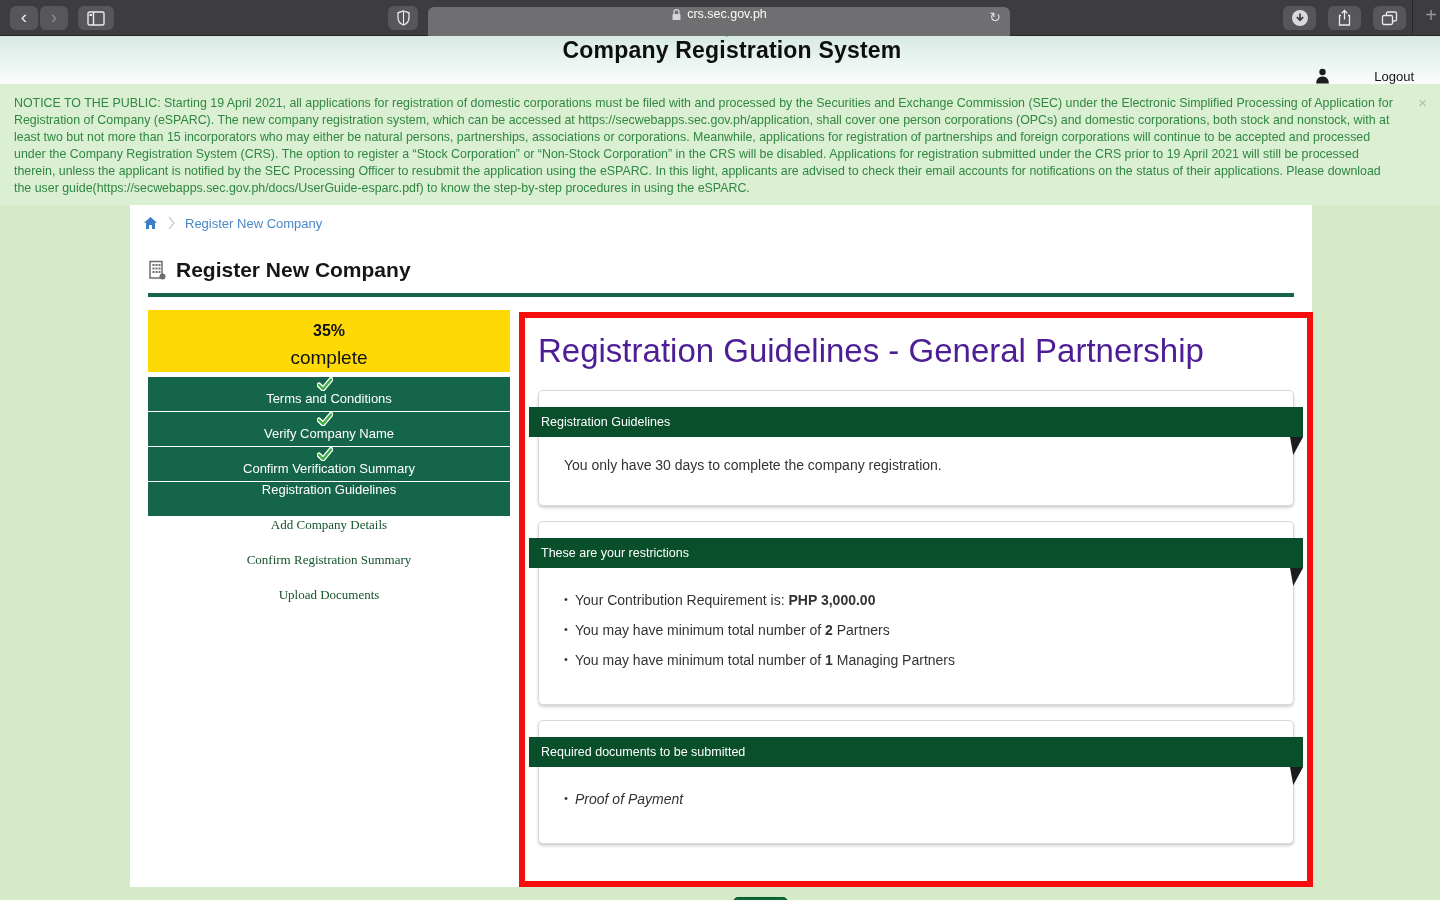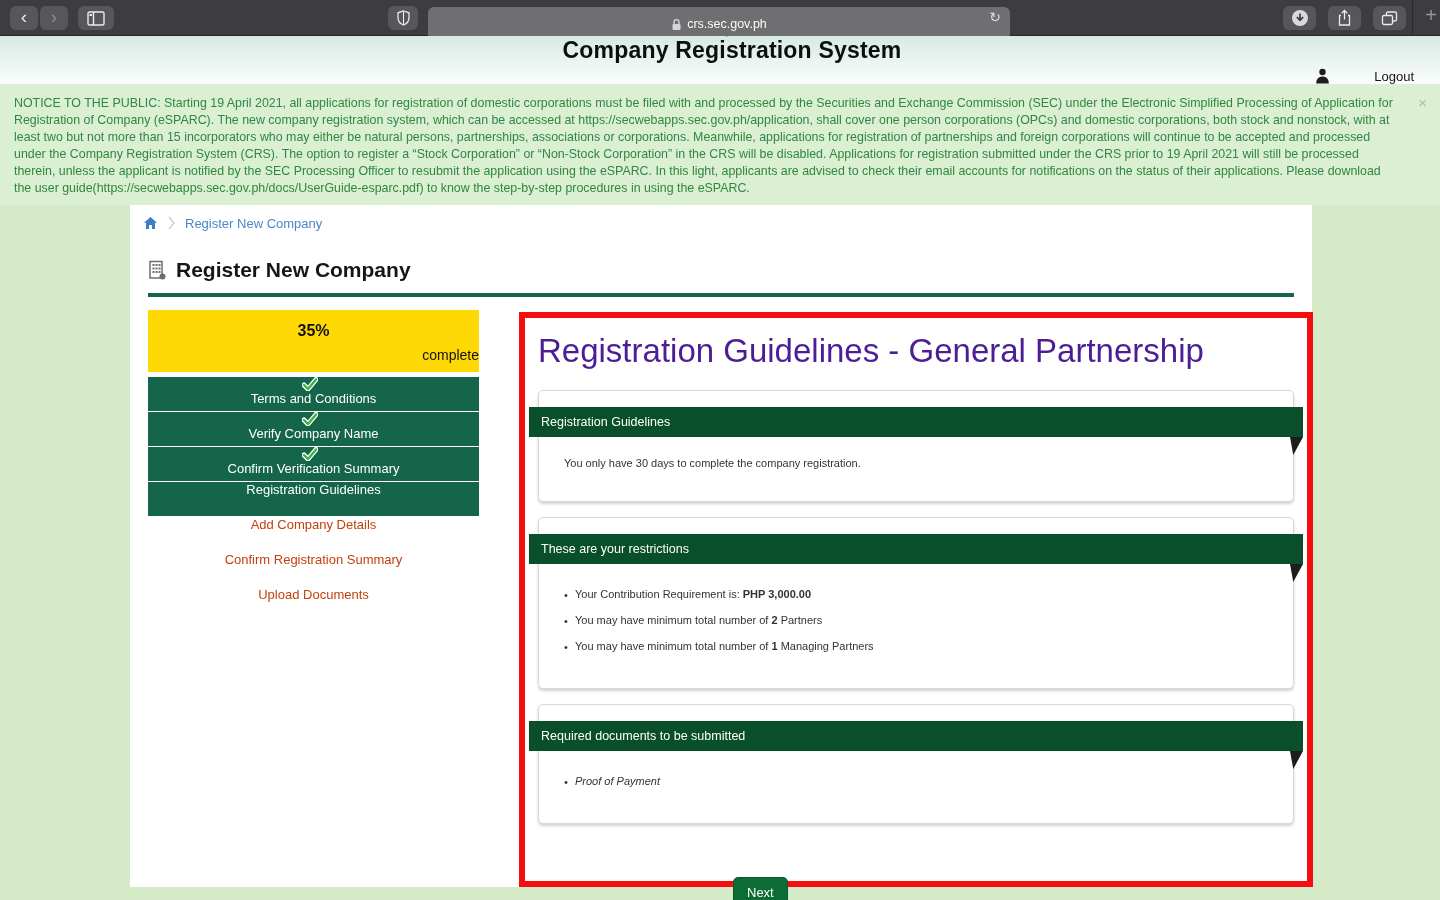--- a/index.html
+++ b/index.html
@@ -8,21 +8,21 @@
   .stage { position:relative; width:1440px; height:900px; }
 
   
   .chrome { position:absolute; left:0; top:0; width:1440px; height:36px; background:#3d3d3f; border-bottom:1px solid #262628; }
   .cbtn { position:absolute; top:6px; height:24px; background:#57575a; border:none; border-radius:6px; color:#ececee; display:flex; align-items:center; justify-content:center; font-size:16px; cursor:default; }
   .nav-back { left:10px; width:28px; }
   .nav-fwd  { left:40px; width:28px; color:#8b8b8f; }
   .nav-back span,.nav-fwd span { font-size:19px; line-height:20px; margin-top:-3px; }
   .sb-toggle { left:78px; width:36px; }
   .shield { left:388px; width:30px; }
-  .urlbar { position:absolute; left:428px; top:7px; width:582px; height:33px; background:#6f6f72; border-radius:6px; display:flex; align-items:center; justify-content:center; color:#fafafa; font-size:12.5px; }
+  .urlbar { position:absolute; left:428px; top:7px; width:582px; height:33px; background:#6f6f72; border-radius:6px; display:flex; align-items:flex-start; justify-content:center; color:#fafafa; font-size:12.5px; }
   .urlbar .lock { margin-right:5px; margin-top:1px; }
   .urlbar .refresh { position:absolute; right:9px; top:2px; color:#dcdcde; font-size:14px; }
   .dlbtn { left:1283px; width:33px; }
   .sharebtn { left:1328px; width:33px; }
   .tabsbtn { left:1373px; width:33px; }
   .chrome-divider { position:absolute; left:1412px; top:0; width:1px; height:36px; background:#2a2a2c; }
   .newtab { position:absolute; left:1419px; top:4px; width:24px; height:28px; color:#97979b; font-size:20px; text-align:center; }
 
   
   .appheader { position:absolute; left:0; top:36px; width:1440px; height:48px; background:linear-gradient(#d7eae4,#fbfdfc); display:flex; align-items:center; padding-left:14px;flex-direction:column; }
@@ -40,37 +40,37 @@
   .content { position:absolute; left:130px; top:0; width:1182px; height:682px; background:#ffffff; }
 
   .breadcrumb { position:absolute; left:13px; top:9px; display:flex; align-items:center; gap:9px; }
   .crumb-link { font-size:13px; color:#4a86c8; text-decoration:none; }
 
   .titlerow { position:absolute; left:18px; top:53px; display:flex; align-items:center; gap:9px; }
   .pagetitle { font-size:21px; font-weight:bold; color:#161616; }
   .greenrule { position:absolute; left:18px; top:88px; width:1146px; height:4px; background:#15654a; }
 
   
-  .sidebar { position:absolute; left:18px; top:105px; width:331px; }
+  .sidebar { position:absolute; left:18px; top:105px; width:362px; }
   .progress { height:62px; background:#ffd903; text-align:center; padding-top:12px; }
   .pct { font-size:16px; font-weight:bold; color:#111; }
-  .plabel { font-size:14px; color:#111; margin-top:7px;text-align:right; }
+  .plabel { font-size:19px; color:#111; margin-top:7px; }
   .steps { margin-top:5px; }
   .step { height:34px; display:flex; align-items:center; padding:0 12px; font-size:13px; margin-bottom:1px;flex-direction:column; }
   .step.done, .step.active { background:#15654a; color:#ffffff; }
-  .step.pending { background:#ffffff; color:#c2410c; }
+  .step.pending { background:#ffffff; color:#14532d;font-family:Liberation Serif, serif; }
   .check { margin-right:8px; flex:0 0 auto; }
 
   
   .panel { position:absolute; left:389px; top:107px; width:794px; height:575px; background:#fff; border:6px solid #f60d0d; padding:6px 13px 0 13px; }
   .panel h1 { font-size:33px; font-weight:normal; color:#4c1d95; margin:8px 0 20px 0; }
   .card { position:relative; border:1px solid #d8d8d8; border-radius:5px; box-shadow:0 2px 3px rgba(0,0,0,.18); padding-top:16px; margin-bottom:15px; background:#fff; }
   .ribbon { position:relative; margin:0 -10px; height:30px; background:#0a4f2c; color:#fff; font-size:12.5px; line-height:30px; padding-left:12px; }
   .ribbon::after { content:""; position:absolute; right:0; top:30px; width:13px; height:18px; background:#1d1d1d; clip-path:polygon(0 0,100% 0,25% 100%); }
-  .card-body { font-size:11px; color:#333; }
+  .card-body { font-size:14px; color:#333; }
   .body-c1 { padding:20px 25px 32px 25px; }
   .body-c2 { padding:24px 25px 36px 25px; }
   .body-c3 { padding:24px 25px 36px 25px;font-style:italic; }
   .line { margin-bottom:14px; }
   .line:last-child { margin-bottom:0; }
   .line.bullet { position:relative; padding-left:11px; }
   .line.bullet::before { content:"•"; position:absolute; left:0; top:1px; font-size:11px; }
   .line b { font-weight:bold; }
   .nextbtn { display:inline-block; margin:38px 0 0 195px; padding:7px 13px 8px 13px; background:#0d6b35; border:1px solid #0a582b; border-radius:5px; color:#ffffff; font-size:13px; cursor:default; }
 </style>

